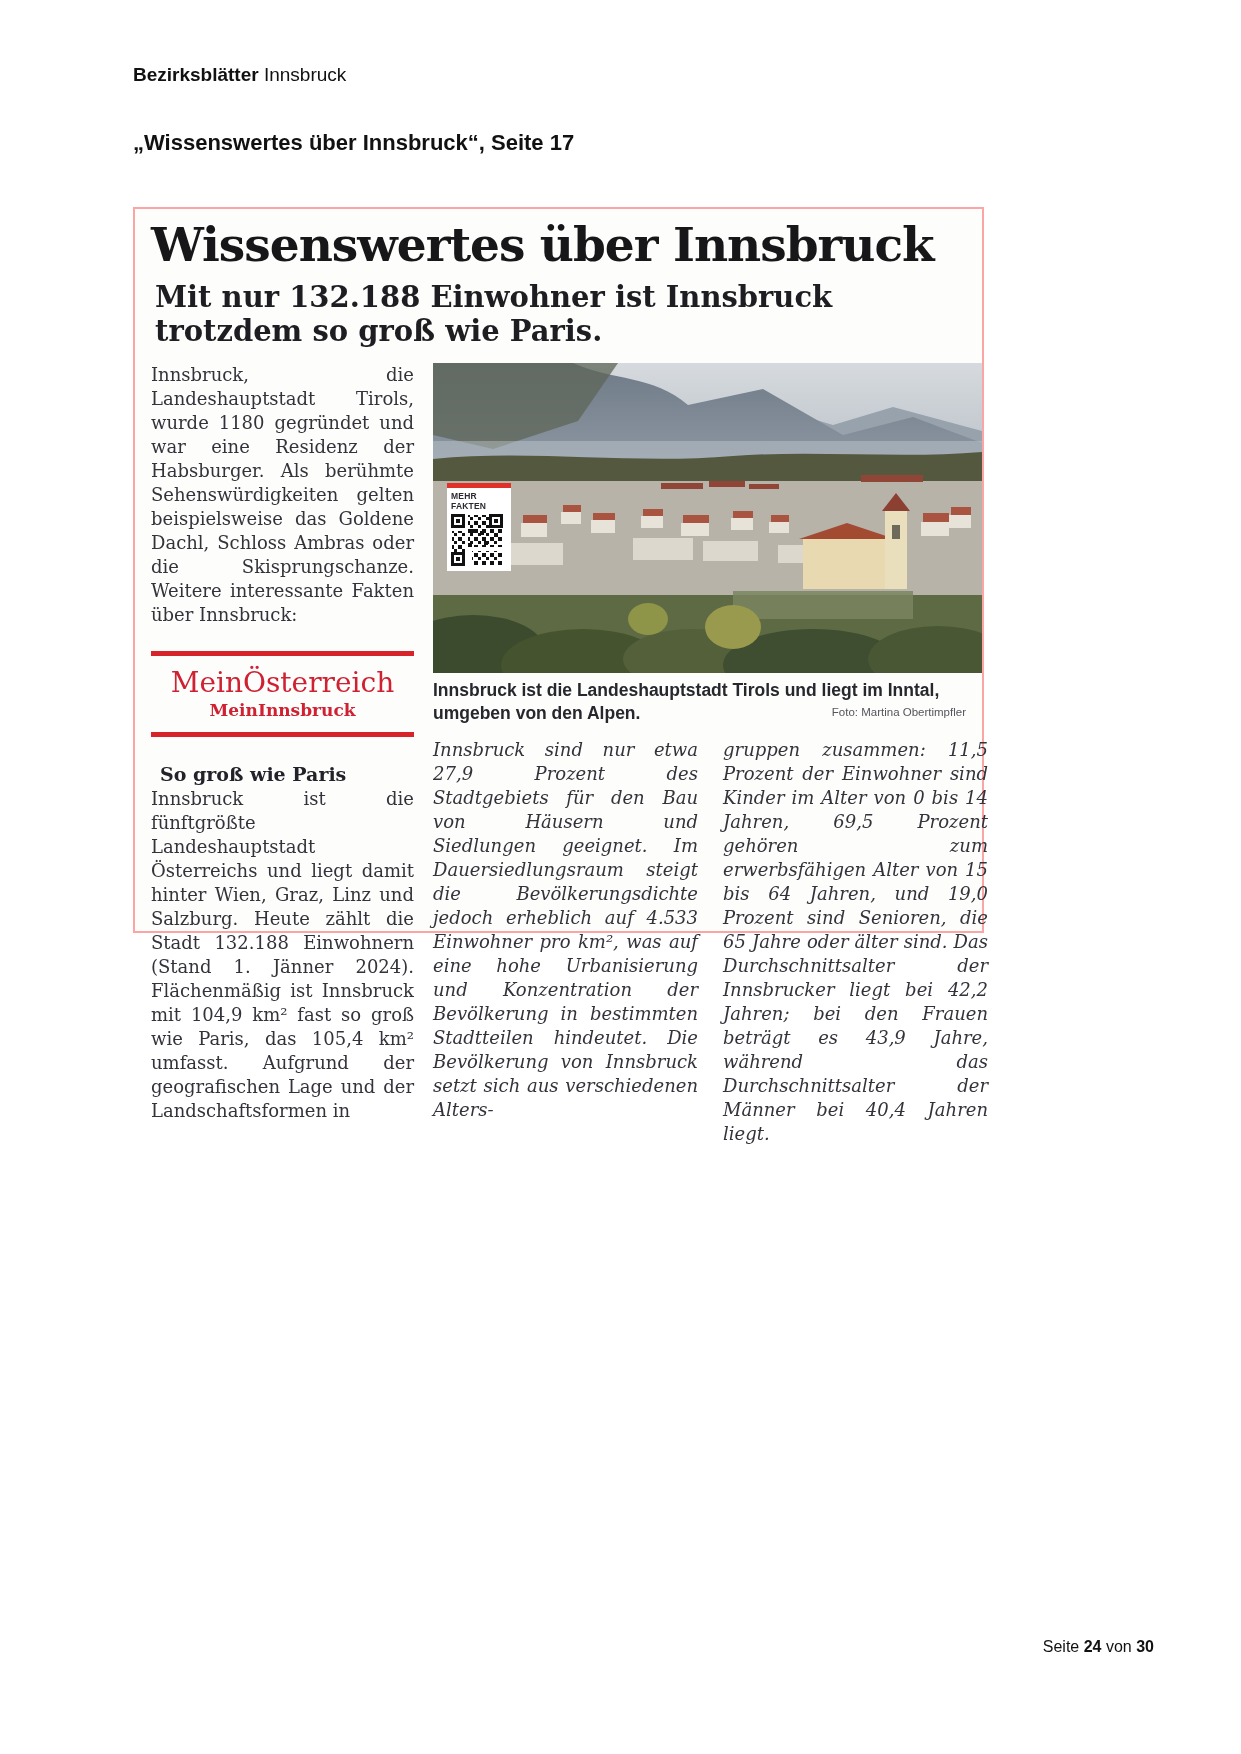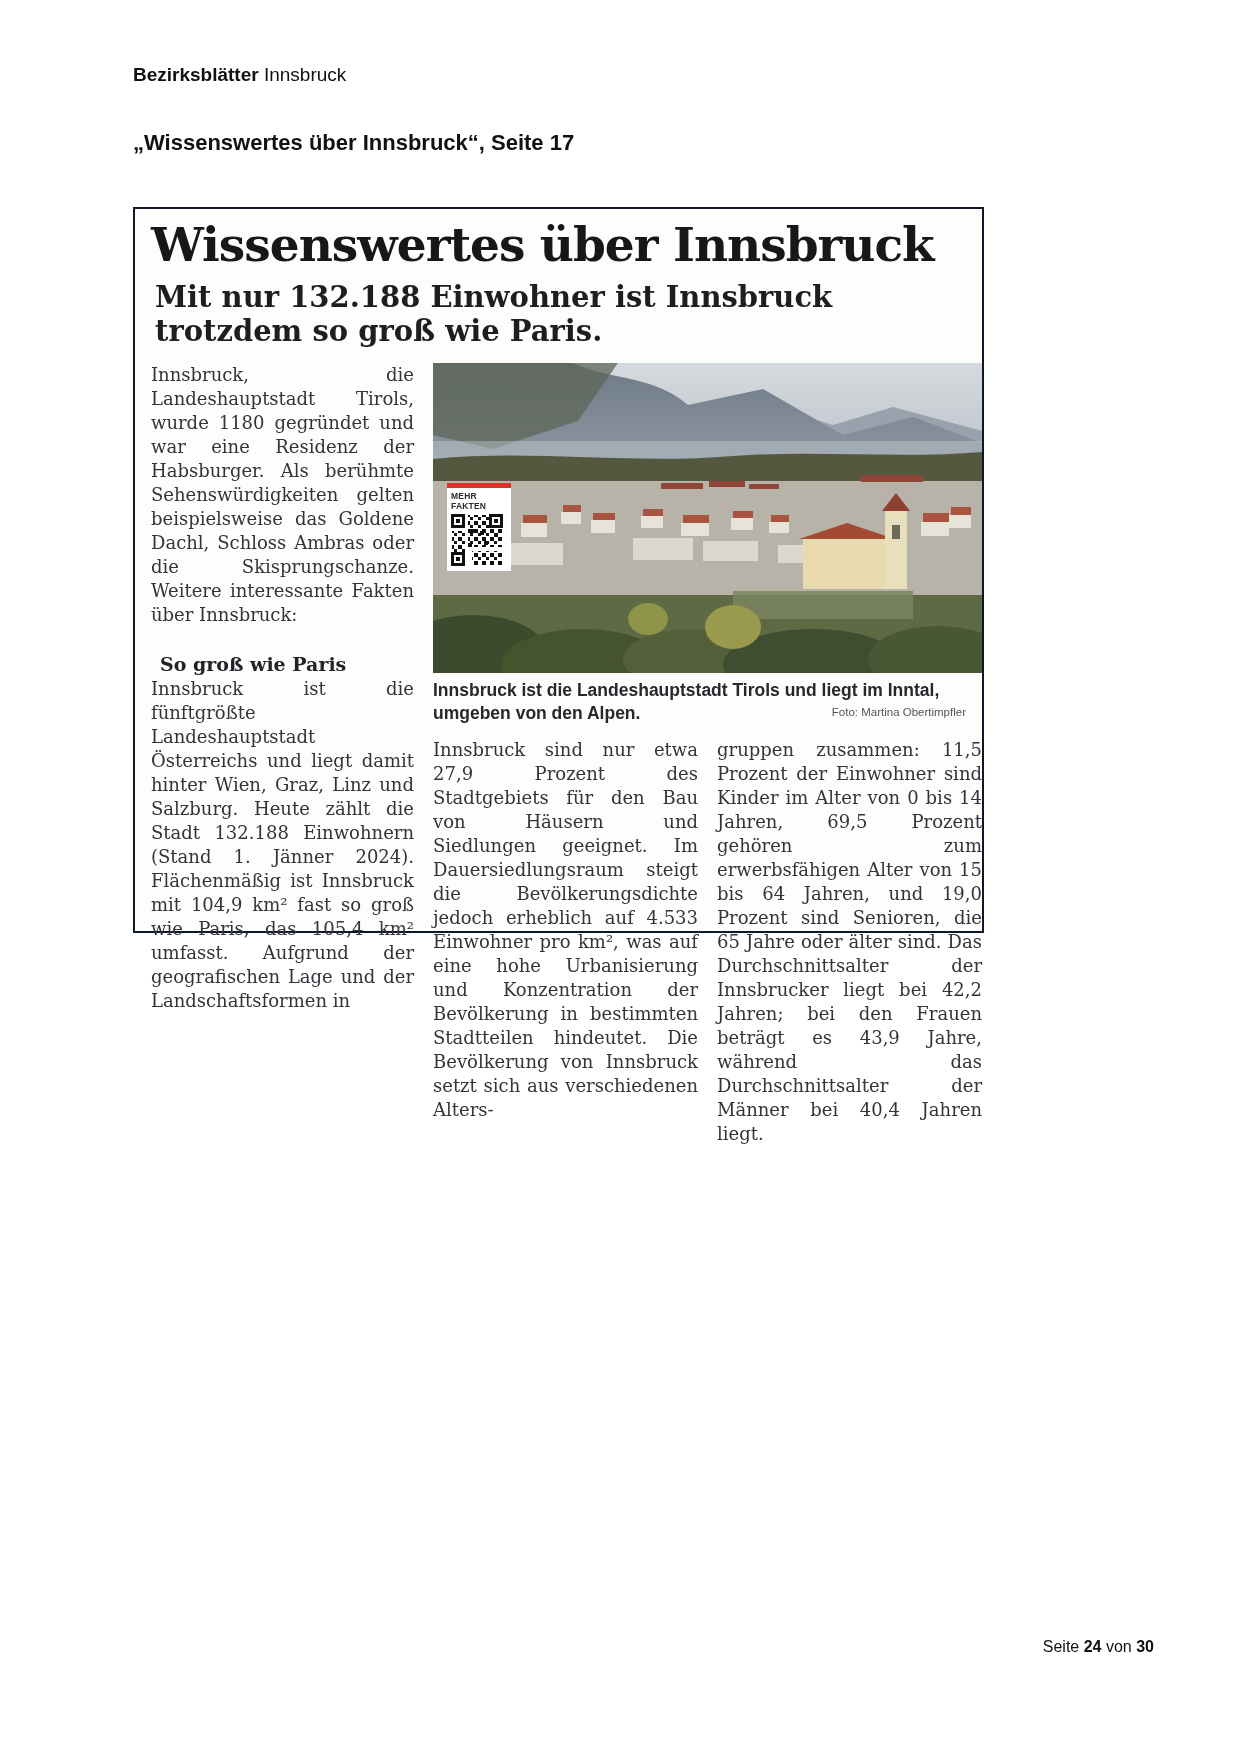--- a/index.html
+++ b/index.html
@@ -4,21 +4,21 @@
 <style>
   html,body{margin:0;padding:0;background:#ffffff;}
   .page{position:relative;width:1154px;height:1754px;background:#ffffff;overflow:hidden;
         font-family:"Liberation Sans",sans-serif;color:#1c1c1e;}
 
   .doc-header{position:absolute;left:133px;top:64px;font-size:19px;color:#111;}
   .doc-header .b{font-weight:bold;}
   .doc-title{position:absolute;left:133px;top:130px;font-size:22px;font-weight:bold;color:#111;margin:0;}
 
   .article{position:absolute;left:133px;top:207px;width:851px;height:726px;
-           border:2px solid #0f172a;box-sizing:border-box;background:#fdfdfc;
+           border:2px solid #fca5a5;box-sizing:border-box;background:#fdfdfc;
            padding:10px 16px 0 16px;}
   .headline{margin:0;font-family:"DejaVu Serif","Liberation Serif",serif;
             font-weight:800;font-size:47px;line-height:1.1;letter-spacing:-1px;color:#17171a;}
   .subtitle{margin:9px 0 0 4px;font-family:"DejaVu Serif","Liberation Serif",serif;
             font-weight:bold;font-size:29px;color:#1d1d22;}
 
   .content-grid{display:flex;gap:19px;margin-top:15px;}
   .col-left{width:263px;flex:0 0 263px;}
   .serif-body{font-family:"DejaVu Serif","Liberation Serif",serif;font-size:18px;line-height:24px;
               text-align:justify;color:#33333b;margin:0;}
@@ -34,21 +34,21 @@
   .col-main{flex:1 1 auto;min-width:0;}
   .photo-wrap{position:relative;width:549px;height:310px;overflow:hidden;background:#0f766e;}
   .photo-wrap svg{display:block;}
   .qr-overlay{position:absolute;left:14px;top:120px;width:64px;background:#fff;
               border-top:5px solid #e03028;padding:2px 3px 4px 3px;box-sizing:border-box;}
   .qr-label{font-size:8.5px;font-weight:bold;color:#2a2a30;letter-spacing:.2px;margin:1px 0 2px 1px;}
   .caption{position:relative;margin-top:6px;font-size:17.5px;line-height:23px;font-weight:bold;
            color:#26282e;padding-right:0;}
   .credit{position:absolute;right:0;bottom:1px;font-size:11.5px;font-weight:normal;color:#55555c;}
 
-  .two-cols{display:flex;gap:19px;margin-top:13px;}
+  .two-cols{display:flex;gap:25px;margin-top:13px;font-style:italic;}
   .two-cols p{width:265px;flex:0 0 265px;}
 
   .page-footer{position:absolute;left:0;top:1638px;width:100%;text-align:right;font-size:16px;color:#111;}
   .page-footer .b{font-weight:bold;}
 </style>
 </head>
 <body>
 
 <div class="page">
 
@@ -59,20 +59,26 @@
   <h1 class="doc-title">„Wissenswertes über Innsbruck“, Seite 17</h1>
 
   <div class="article">
     <h2 class="headline">Wissenswertes über Innsbruck</h2>
     <p class="subtitle">Mit nur 132.188 Einwohner ist Innsbruck trotzdem so groß wie Paris.</p>
 
     <div class="content-grid">
 
       <div class="col-left">
         <p class="serif-body">Innsbruck, die Landeshauptstadt Tirols, wurde 1180 gegründet und war eine Residenz der Habsburger. Als berühmte Sehenswürdigkeiten gelten beispielsweise das Goldene Dachl, Schloss Ambras oder die Skisprungschanze. Weitere interessante Fakten über Innsbruck:</p>
+        <div class="brand-block">
+          <hr class="red-rule">
+          <div class="brand-title">MeinÖsterreich</div>
+          <div class="brand-sub">MeinInnsbruck</div>
+          <hr class="red-rule">
+        </div>
         <h3 class="sec-head">So groß wie Paris</h3>
         <p class="serif-body">Innsbruck ist die fünftgrößte Landeshauptstadt Österreichs und liegt damit hinter Wien, Graz, Linz und Salzburg. Heute zählt die Stadt 132.188 Einwohnern (Stand 1. Jänner 2024). Flächenmäßig ist Innsbruck mit 104,9 km² fast so groß wie Paris, das 105,4 km² umfasst. Aufgrund der geografischen Lage und der Landschaftsformen in</p>
       </div>
 
       <div class="col-main">
 
         <div class="photo-wrap">
           <svg width="549" height="310" viewBox="0 0 549 310" xmlns="http://www.w3.org/2000/svg">
             <defs>
               <linearGradient id="sky" x1="0" y1="0" x2="0" y2="1">

